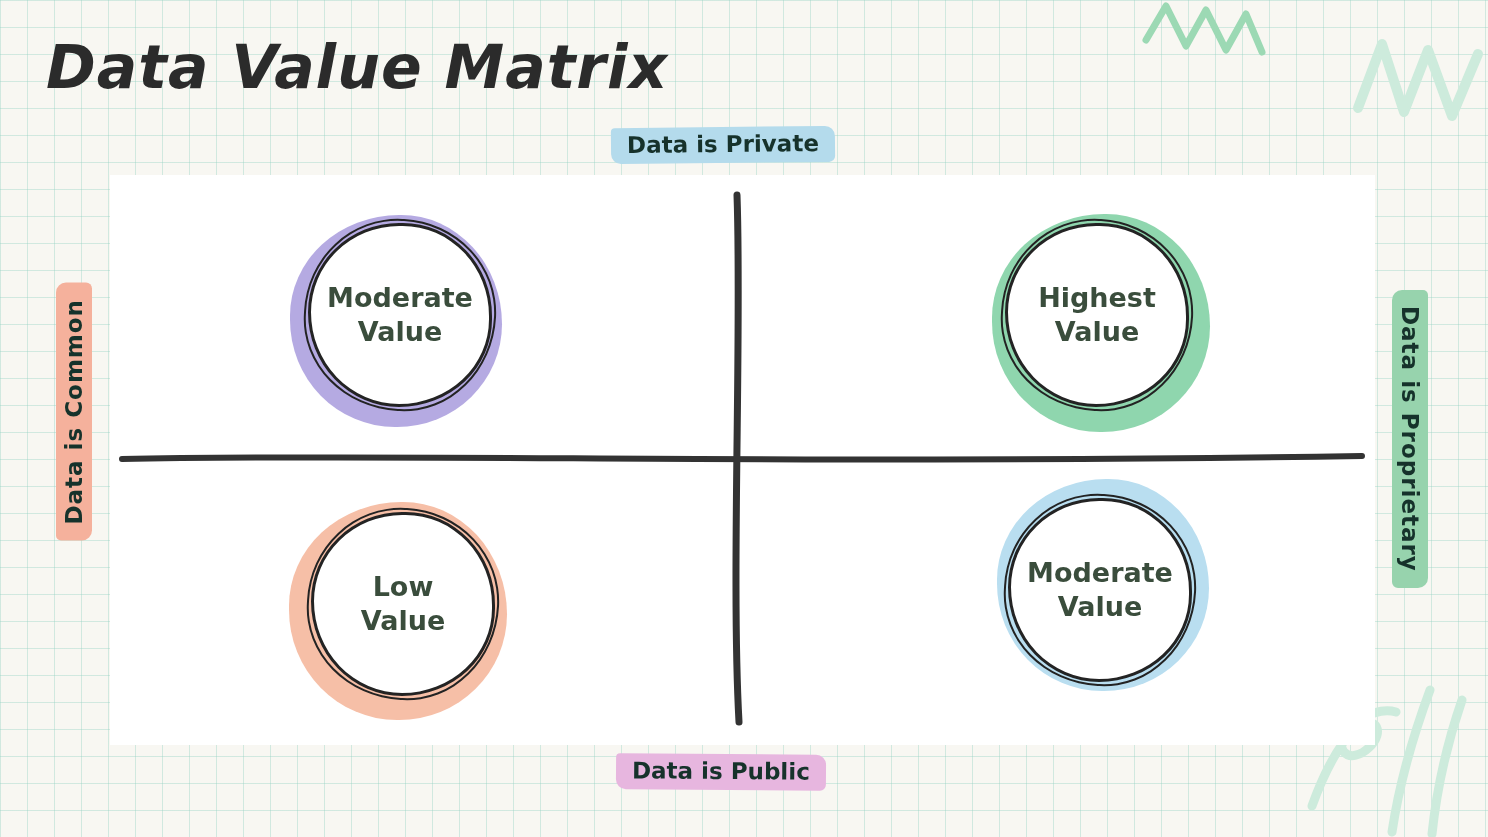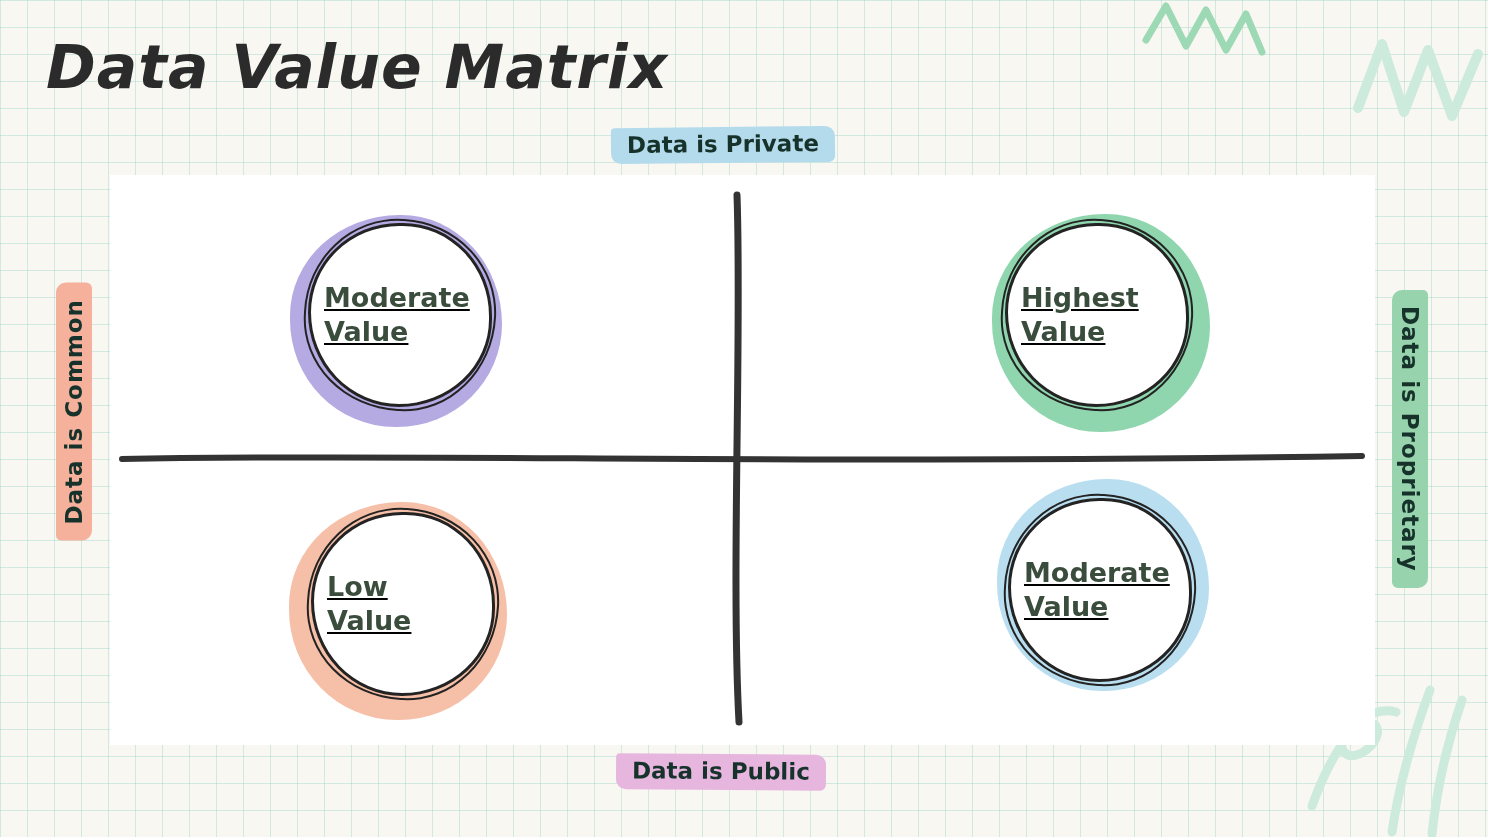--- a/index.html
+++ b/index.html
@@ -55,21 +55,21 @@
   
   .qcircle { position:absolute; width:184px; height:184px; }
   .qcircle .blob {
     position:absolute; inset:-14px;
     border-radius:52% 48% 50% 50% / 48% 52% 49% 51%;
   }
   .qcircle .ring {
     position:absolute; inset:0; background:#fff;
     border:3px solid #232323;
     border-radius:50% 49% 51% 50% / 49% 51% 48% 52%;
-    display:flex; align-items:center; justify-content:center; text-align:left;text-decoration:underline;
+    display:flex; align-items:center; justify-content:center; text-align:center;
   }
   .qcircle .ring::after {
     content:""; position:absolute; inset:-7px;
     border:2px solid #232323;
     border-radius:49% 51% 48% 52% / 51% 49% 52% 48%;
     transform:rotate(3deg);
   }
   .qcircle .qlabel {
     width:152px; font-size:27px; font-weight:600;
     color:#3a4d3c; line-height:1.25;

